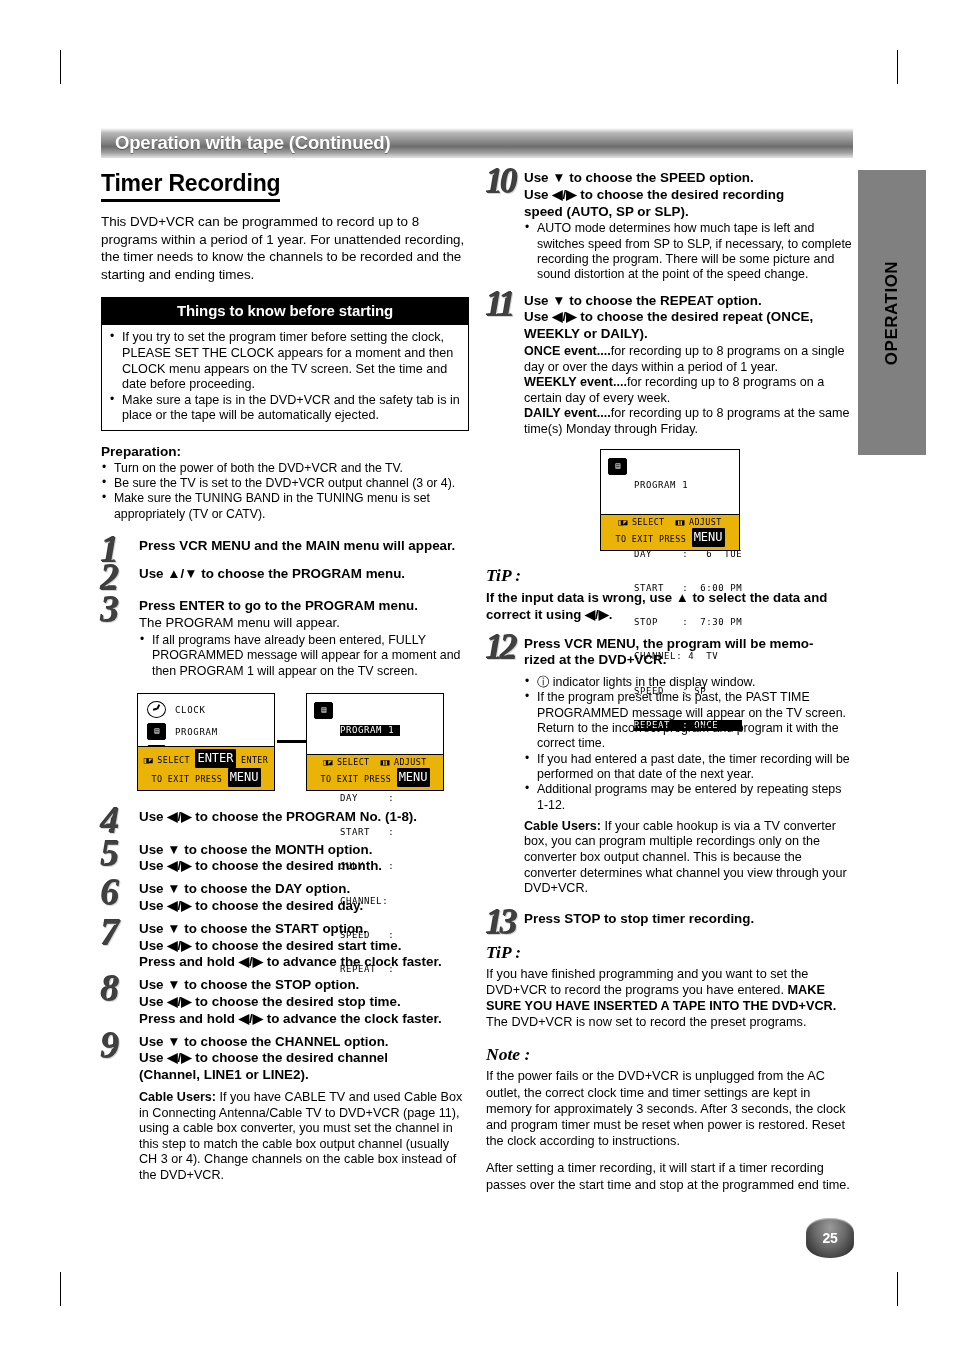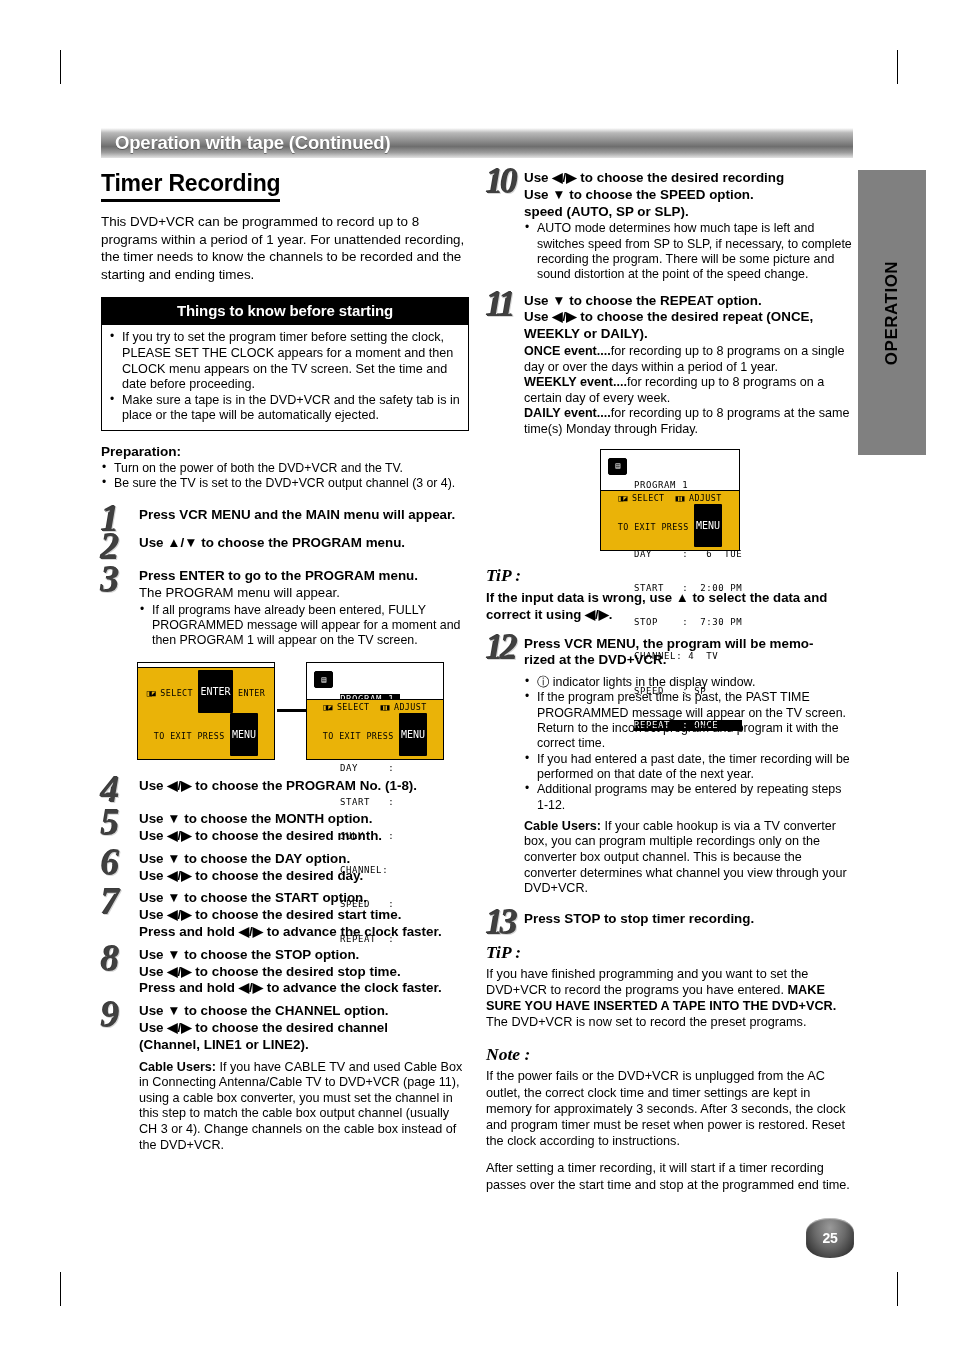--- a/index.html
+++ b/index.html
@@ -289,22 +289,22 @@
     font-size: 8.4px;
     letter-spacing: 0.4px;
     text-align: center;
     padding: 2px 0 3px 0;
     line-height: 11px;
     white-space: nowrap;
   }
   .osd-footer .k {
     background: #000;
     color: #fff;
-    padding: 16px 2px;
-    font-size: 10px;
+    padding: 4px 2px;
+    font-size: 12px;
     letter-spacing: 0;
     border-radius: 1px;
     display: inline-block;
     vertical-align: 1px;
   }
   .osd-footer .arr { letter-spacing: -1px; }
 
   .prog-rows {
     font-size: 9px;
     line-height: 11.4px;
@@ -393,20 +393,21 @@
         <li>Make sure a tape is in the DVD+VCR and the safety tab is in place or the tape will  be automatically ejected.</li>
       </ul>
     </div>
   </div>
 
   
   <h3 class="prep">Preparation:</h3>
   <ul class="bul small">
     <li>Turn on the power of both the DVD+VCR and the TV.</li>
     <li>Be sure the TV is set to the DVD+VCR output channel (3 or 4).</li>
+    <li>Make sure the TUNING BAND in the TUNING menu is set appropriately (TV or CATV).</li>
   </ul>
 
   
   <div class="step" style="margin-top:16px;">
     <div class="num">1</div>
     <div class="st">Press VCR MENU and the MAIN menu will appear.</div>
   </div>
 
   
   <div class="step">
@@ -536,22 +537,22 @@
       <b>Cable Users:</b><span> If you have CABLE TV and used Cable Box in Connecting Antenna/Cable TV to DVD+VCR (page 11), using a cable box converter, you must set the channel in this step to match the cable box output channel (usually CH 3 or 4). Change channels on the cable box instead of the DVD+VCR.</span>
     </p>
   </div>
 
 </div>
 
 <div class="col" id="col-right">
 
   <div class="step" style="margin-top:0;">
     <div class="num two-d">10</div>
+    <div class="st">Use ▼ to choose the SPEED option.</div>
     <div class="st">Use ◀/▶ to choose the desired recording</div>
-    <div class="st">Use ▼ to choose the SPEED option.</div>
     <div class="st">speed (AUTO, SP or SLP).</div>
     <ul class="bul">
       <li>AUTO mode determines how much tape is left and switches speed from SP to SLP, if necessary, to complete recording the program. There will be some picture and sound distortion at the point of the speed change.</li>
     </ul>
   </div>
 
   <div class="step" style="margin-top:10px;">
     <div class="num two-d">11</div>
     <div class="st">Use ▼ to choose the REPEAT option.</div>
     <div class="st">Use ◀/▶ to choose the desired repeat (ONCE,</div>
@@ -570,21 +571,21 @@
   <div style="display:flex; justify-content:center; margin-top:11px;">
     <div class="osd" style="width:140px; height:102px; position:relative;">
       <div class="rows" style="gap:7px; padding-left:7px;">
         <div class="osd-icon prog" style="margin-top:1px;">
             <span>▤</span>
           </div>
         <div class="prog-rows">
           <span class="row">PROGRAM 1</span>
           <span class="row">MONTH   : JULY</span>
           <span class="row">DAY     :   6  TUE</span>
-          <span class="row">START   :  2:00 PM</span>
+          <span class="row">START   :  6:00 PM</span>
           <span class="row">STOP    :  7:30 PM</span>
           <span class="row">CHANNEL: 4  TV</span>
           <span class="row">SPEED   : SP</span>
           <span class="row hl">REPEAT  : ONCE</span>
         </div>
       </div>
       <div class="osd-footer" style="position:absolute;left:0;right:0;bottom:0;">
         <div><span class="arr">◨◪</span>
           <span>SELECT</span>
           &nbsp;<span class="arr">◧◨</span>

